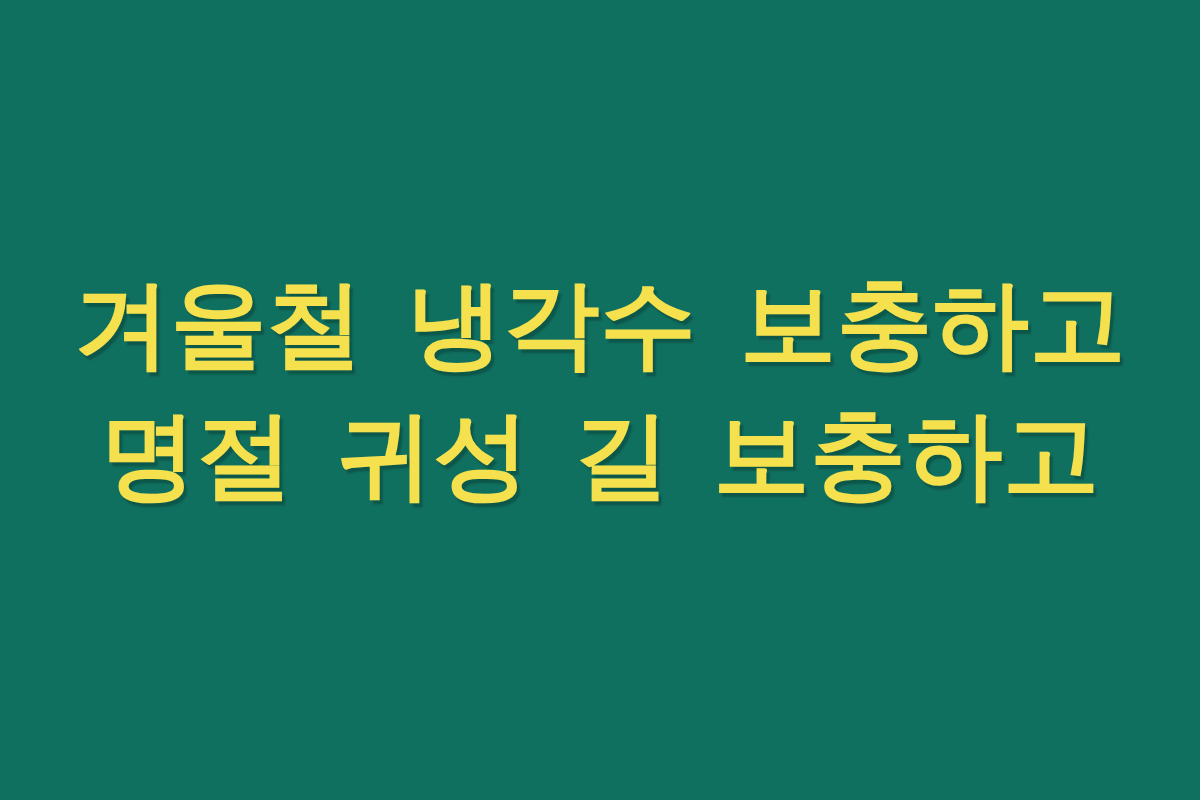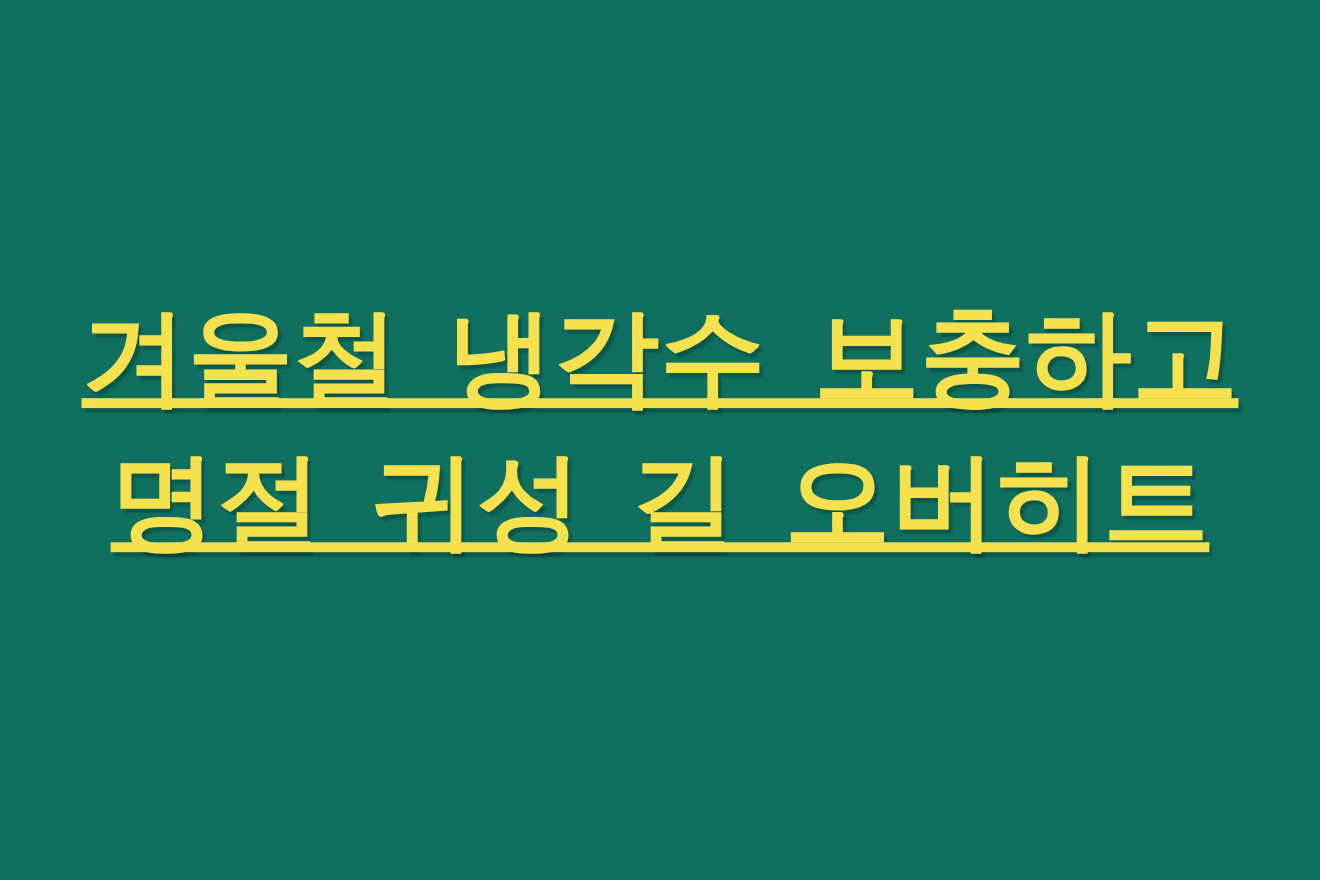--- a/index.html
+++ b/index.html
@@ -31,30 +31,29 @@
     text-align: center;
     color: #f5e14e;
     font-family: "DejaVu Sans", "Liberation Sans", sans-serif;
     font-weight: 700;
     font-size: 96px;
     line-height: 131px;
     letter-spacing: 0.005em;
     word-spacing: 0.10em;
     text-shadow: 3px 4px 2px rgba(0, 30, 24, 0.30);
     transform: translateY(-10px);
-    text-decoration: underline;
     -webkit-font-smoothing: antialiased;
   }
 
   #headline .line {
     display: block;
     white-space: nowrap;
   }
 </style>
 </head>
 <body>
 
 <div id="banner" style="background: rgb(16, 112, 96);">
   <h1 id="headline" style="color: rgb(245, 225, 78); text-shadow: rgba(0, 30, 24, 0.3) 3px 4px 2px;">
     <span class="line">겨울철 냉각수 보충하고</span>
-    <span class="line">명절 귀성 길 오버히트</span>
+    <span class="line">명절 귀성 길 보충하고</span>
   </h1>
 </div>
 
 </body></html>

